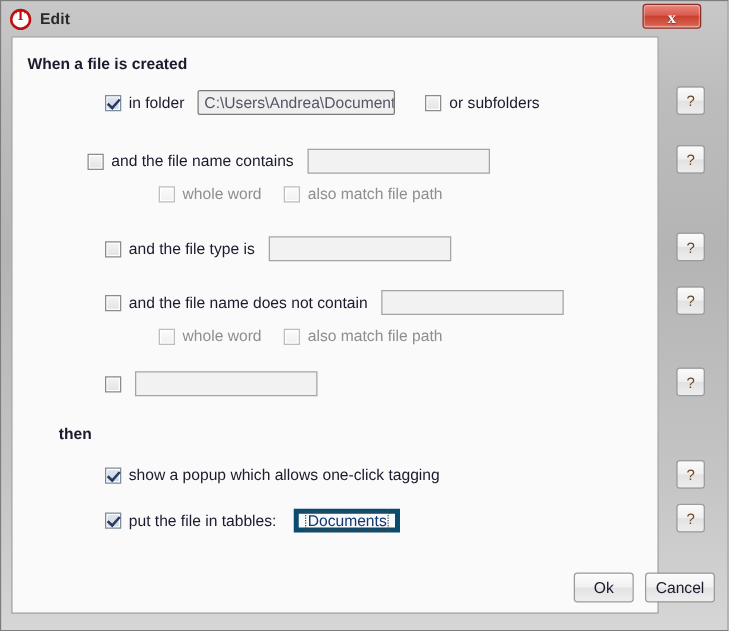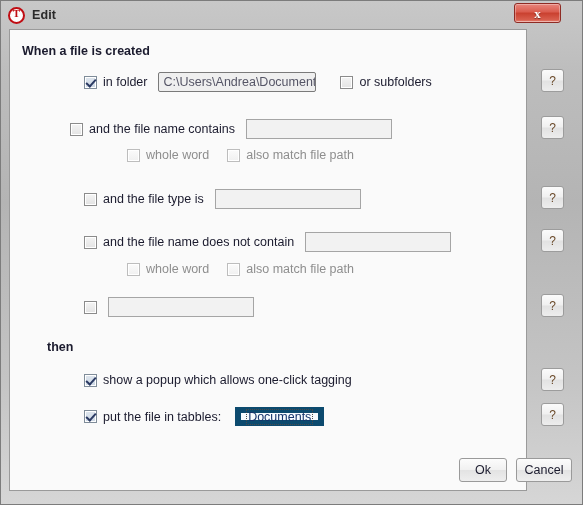--- a/index.html
+++ b/index.html
@@ -193,21 +193,21 @@
     line-height: 1;
   }
 
   
   .tag-box {
     display: inline-flex;
     align-items: center;
     justify-content: center;
     height: 19px;
     padding: 0 5px;
-    border: 6px solid #0c4a6e;
+    border: 4px solid #0c4a6e;
     background: #f7fbfe;
     box-sizing: border-box;
     cursor: pointer;
     margin-left: 14px;
   }
   .tag-box span {
     font-size: 12.5px;
     color: #15346b;
     border: 1px dotted #4a4a4a;
     padding: 0 1px;

